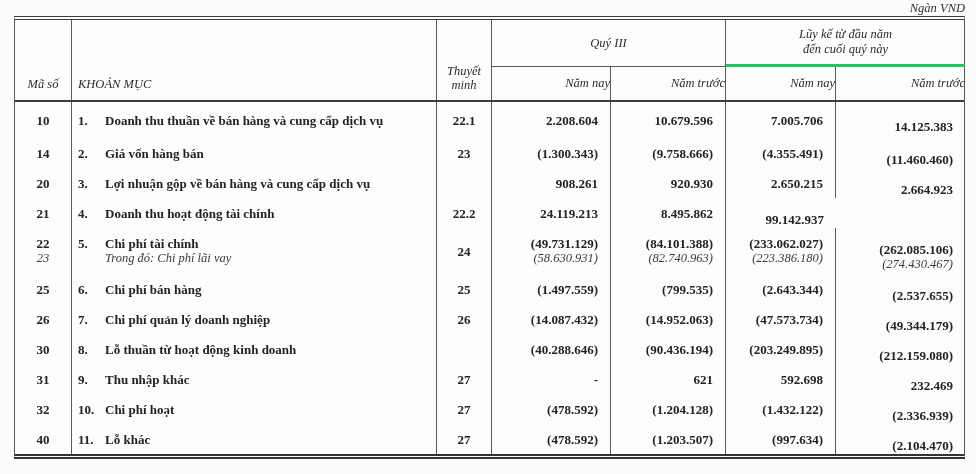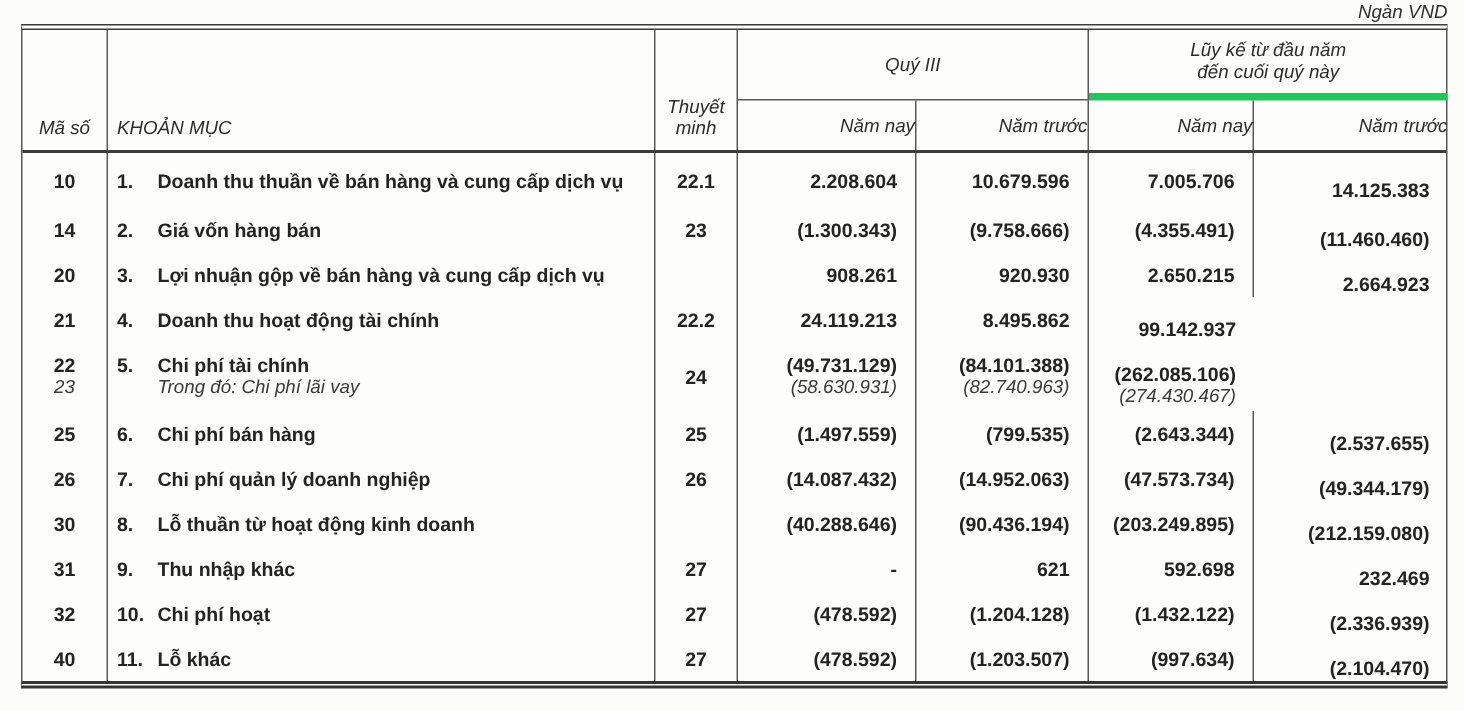--- a/index.html
+++ b/index.html
@@ -1,37 +1,37 @@
 <!DOCTYPE html>
 <html><head>
 <meta charset="utf-8">
 <style>
   * { margin:0; padding:0; box-sizing:border-box; }
   html,body { width:976px; height:474px; background:#fcfcfb; font-family:"Liberation Sans", sans-serif; }
-  .page { position:relative; width:976px; height:474px; overflow:hidden; }
+  .page { position:relative; width:976px; height:474px; overflow:hidden;font-family:Liberation Serif, serif; }
 
   .unit-label { position:absolute; top:1px; right:11px; font-style:italic; font-size:12.5px; color:#2f2f2f; }
 
   .fin-table { position:absolute; left:14px; top:16px; width:951px; background:#fdfdfc;
     border-top:4px double #3c3c3c; border-bottom:5px double #343434;
     border-left:1px solid #565656; border-right:1px solid #565656; }
 
   .grid-row { display:grid; grid-template-columns:57px 365px 55px 119px 115px 110px 129px; }
 
   
   .thead { display:grid; grid-template-columns:57px 365px 55px 119px 115px 110px 129px;
     grid-template-rows:47px 33px; border-bottom:2px solid #3c3c3c; font-style:italic;
     font-size:12.5px; color:#2c2c2c; }
   .th { border-right:1px solid #5a5a5a; }
   .th:last-child,.no-rb { border-right:none; }
   .th-code { grid-row:1/3; grid-column:1; display:flex; align-items:flex-end; justify-content:center; padding-bottom:8px; }
   .th-item { grid-row:1/3; grid-column:2; display:flex; align-items:flex-end; padding:0 0 8px 6px; }
   .th-note { grid-row:1/3; grid-column:3; display:flex; align-items:flex-end; justify-content:center; text-align:center; padding-bottom:8px; line-height:14px; }
   .th-group-q { grid-row:1; grid-column:4/6; display:flex; align-items:center; justify-content:center; border-bottom:1px solid #5a5a5a; border-right:1px solid #5a5a5a; }
-  .th-group-y { grid-row:1; grid-column:6/8; display:flex; align-items:center; justify-content:center; border-bottom:5px solid #22c55e; border-right:none; text-align:center; white-space:pre-line; line-height:15px; }
+  .th-group-y { grid-row:1; grid-column:6/8; display:flex; align-items:center; justify-content:center; border-bottom:3px solid #22c55e; border-right:none; text-align:center; white-space:pre-line; line-height:15px; }
   .th-sub { grid-row:2; display:flex; align-items:center; justify-content:flex-end; }
   .th-sub.c4 { grid-column:4; } .th-sub.c5 { grid-column:5; } .th-sub.c6 { grid-column:6; } .th-sub.c7 { grid-column:7; border-right:none; }
 
   
   .trow { height:30px; }
   .trow:first-child { height:36px; }
   .trow.tall { height:46px; }
   .td { border-right:1px solid #5a5a5a; display:flex; flex-direction:column; justify-content:center; }
   .td:last-child { border-right:none;margin-top:12px; }
   .c-code { align-items:center; text-align:center; }
@@ -182,20 +182,24 @@
           </div>
           <div class="td c-num">
             <span class="b">(49.731.129)</span>
             <span class="sub-i">(58.630.931)</span>
           </div>
           <div class="td c-num">
             <span class="b">(84.101.388)</span>
             <span class="sub-i">(82.740.963)</span>
           </div>
           <div class="td c-num">
+            <span class="b">(233.062.027)</span>
+            <span class="sub-i">(223.386.180)</span>
+          </div>
+          <div class="td c-num">
             <span class="b">(262.085.106)</span>
             <span class="sub-i">(274.430.467)</span>
           </div>
         </div>
         <div class="trow grid-row">
           <div class="td c-code">
             <span class="b">25</span>
           </div>
           <div class="td c-item">
             <div class="item-line b">

